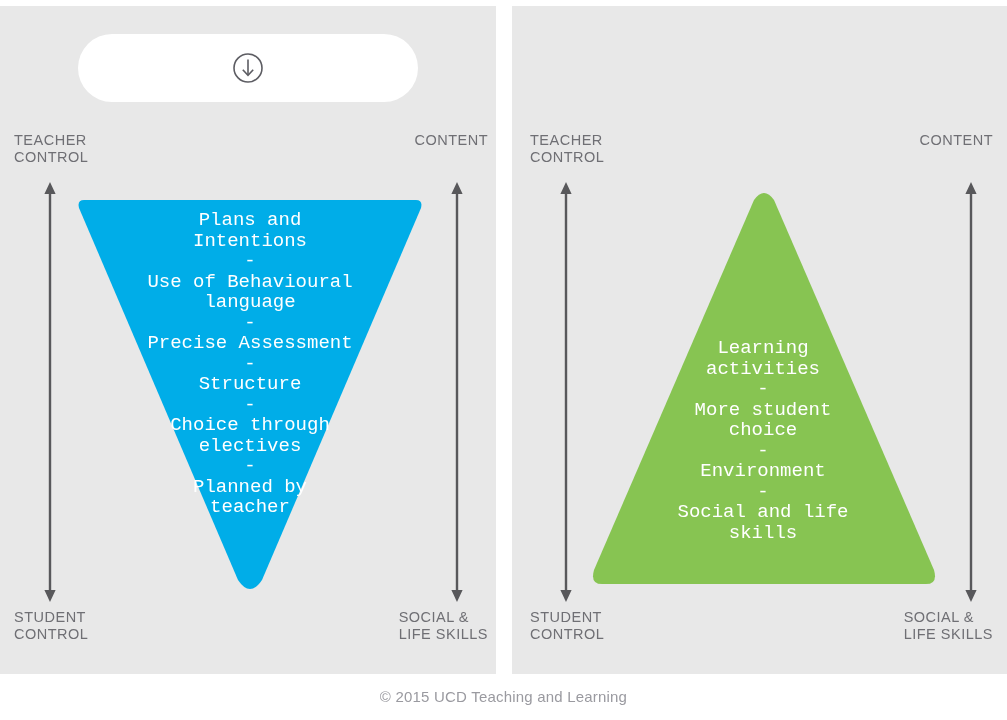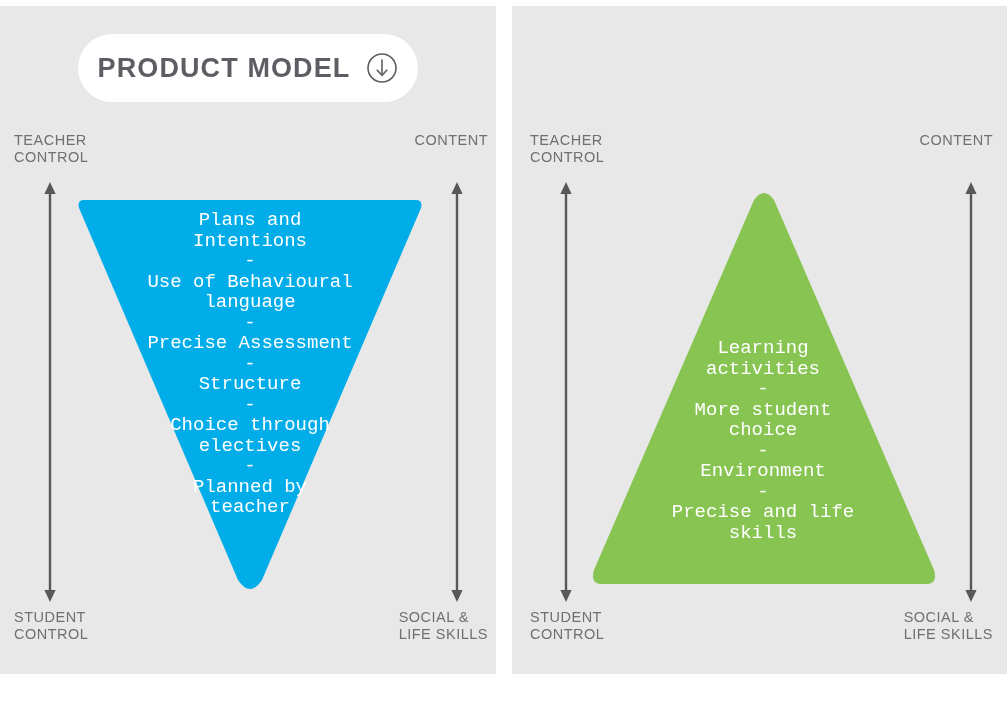--- a/index.html
+++ b/index.html
@@ -139,21 +139,20 @@
   }
 </style>
 </head>
 <body>
 
 <div id="root">
 
   <div class="panel" id="panel-product"></div>
 
   <div class="title-pill" id="pill-product">
-    <span class="title-text">PRODUCT MODEL</span>
     <span class="down-arrow-icon">
       <svg viewBox="0 0 32 32" width="32" height="32" aria-hidden="true">
         <circle cx="16" cy="16" r="14" fill="none" stroke="#5d5d63" stroke-width="1.6"></circle>
         <line x1="16" y1="7.5" x2="16" y2="23" stroke="#5d5d63" stroke-width="1.6"></line>
         <polyline points="10.8,17.8 16,23.4 21.2,17.8" fill="none" stroke="#5d5d63" stroke-width="1.6"></polyline>
       </svg>
     </span>
   </div>
 
   <div class="corner-label left" id="lbl-p1-tl">TEACHER
@@ -245,16 +244,17 @@
   </div>
 
   <div class="tri-text" id="txt-process">Learning
 activities
 -
 More student
 choice
 -
 Environment
 -
-Precise and life skills</div>
-
+Social and life skills</div>
+
+  <div id="footer">© 2015 UCD Teaching and Learning</div>
 
 </div>
 
 </body></html>

